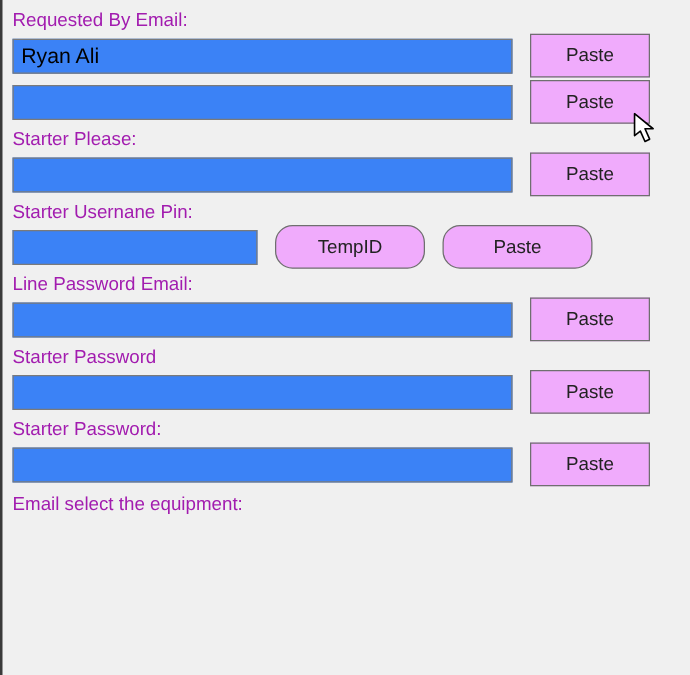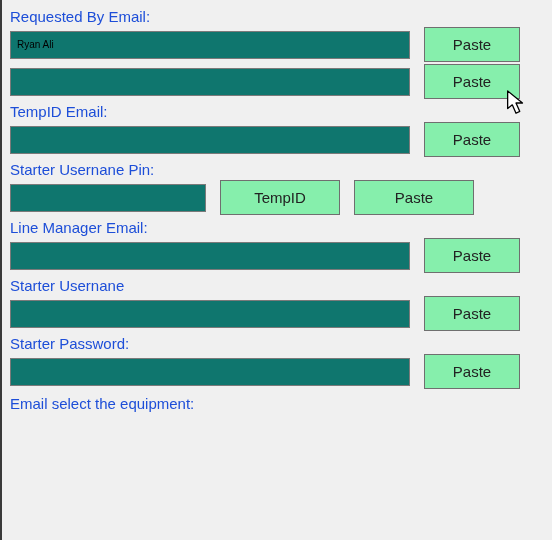--- a/index.html
+++ b/index.html
@@ -22,62 +22,63 @@
     border-left: 2px solid #3a3a3a;
     padding-left: 8px;
     padding-top: 4px;
     padding-right: 6px;
     position: relative;
   }
   .label {
     display: block;
     margin-top: 4px;
     margin-bottom: 2px;
-    color: #1d4ed8;
+    color: #a21caf;
   }
   .row {
     display: flex;
     align-items: center;
     gap: 14px;
     margin-bottom: 2px;
   }
   input[type="text"] {
     height: 28px;
     box-sizing: border-box;
     border: 1px solid #7a7a7a;
-    background: #0f766e;
+    background: #3b82f6;
     font-family: inherit;
-    font-size: 10px;
+    font-size: 17px;
     padding: 2px 6px;
     outline: none;
   }
   .input-wide {
     width: 400px;
   }
   .input-short {
     width: 196px;
   }
   
   .btn {
     height: 35px;
     min-width: 90px;
     box-sizing: border-box;
-    background: #86efac;
+    background: #f0abfc;
     border: 1px solid #6f6f6f;
     font-family: inherit;
     font-size: 15px;
     color: #222;
     cursor: pointer;
     padding: 0 12px;
   }
   .btn-wide {
     width: 96px;
   }
   .btn-mid {
     width: 120px;
+    border-radius: 14px;
   }
   
   .cursor {
     position: absolute;
     left: 504px;
     top: 90px;
     width: 20px;
     height: 26px;
     pointer-events: none;
   }
@@ -91,40 +92,40 @@
   <div class="row">
     <input type="text" class="input-wide" value="Ryan Ali" style="">
     <button class="btn btn-wide">Paste</button>
   </div>
 
   <div class="row">
     <input type="text" class="input-wide" value="" style="">
     <button class="btn btn-wide">Paste</button>
   </div>
 
-  <span class="label">TempID Email:</span>
+  <span class="label">Starter Please:</span>
   <div class="row">
     <input type="text" class="input-wide" value="" style="">
     <button class="btn btn-wide">Paste</button>
   </div>
 
   <span class="label">Starter Usernane Pin:</span>
   <div class="row">
     <input type="text" class="input-short" value="" style="">
     <button class="btn btn-mid">TempID</button>
     <button class="btn btn-mid">Paste</button>
   </div>
 
-  <span class="label">Line Manager Email:</span>
+  <span class="label">Line Password Email:</span>
   <div class="row">
     <input type="text" class="input-wide" value="" style="">
     <button class="btn btn-wide">Paste</button>
   </div>
 
-  <span class="label">Starter Usernane</span>
+  <span class="label">Starter Password</span>
   <div class="row">
     <input type="text" class="input-wide" value="" style="">
     <button class="btn btn-wide">Paste</button>
   </div>
 
   <span class="label">Starter Password:</span>
   <div class="row">
     <input type="text" class="input-wide" value="" style="">
     <button class="btn btn-wide">Paste</button>
   </div>

